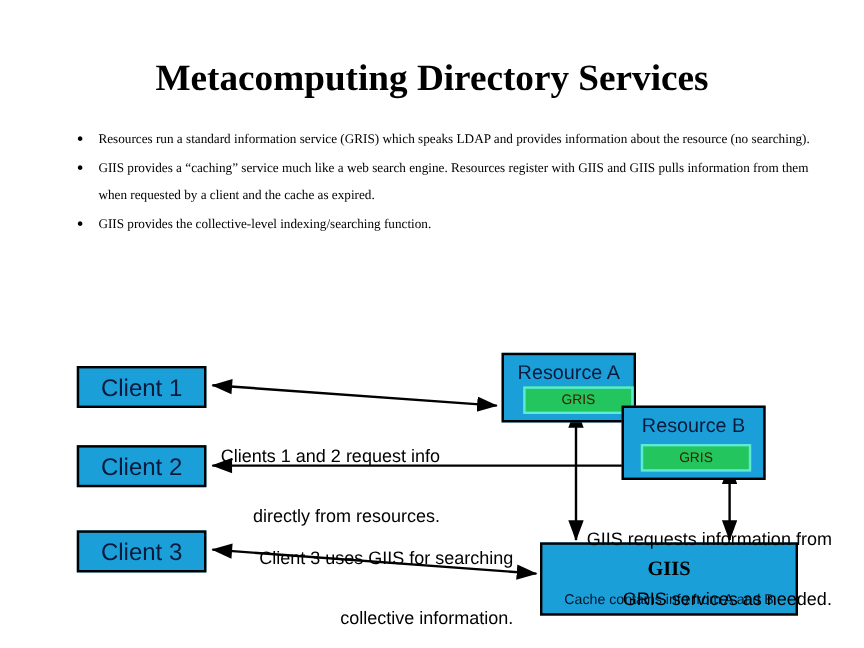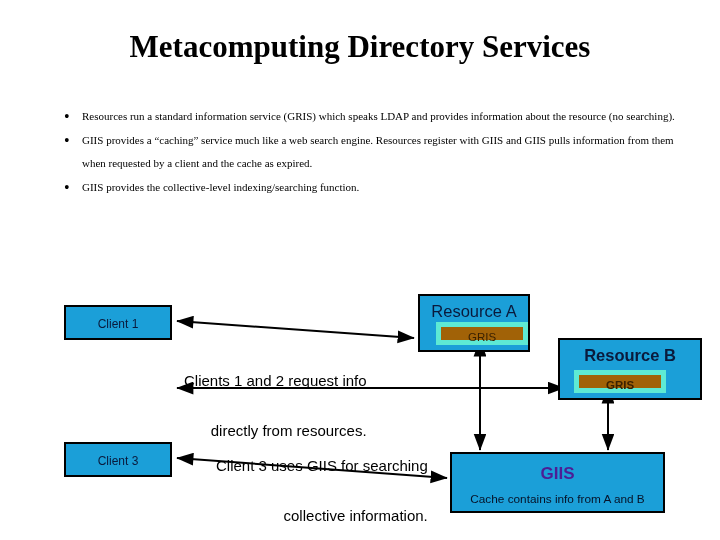--- a/index.html
+++ b/index.html
@@ -19,21 +19,21 @@
     left: 0; top: 0;
     width: 720px;
     height: 540px;
     background: #ffffff;
   }
 
   
   #slide-title {
     position: absolute;
     left: 0;
-    top: 28px;
+    top: 46px;
     width: 720px;
     text-align: center;
     font-family: "Liberation Serif", serif;
     font-weight: bold;
     font-size: 31px;
     line-height: 38px;
     color: #000000;
     letter-spacing: 0px;
   }
 
@@ -98,59 +98,59 @@
     font-family: "Liberation Sans", sans-serif;
     color: #0A1A3C;
   }
 
   .client-box {
     width: 108px;
     height: 35px;
   }
   .client-box .node-label {
     top: 7px;
-    font-size: 12px;
+    font-size: 20px;
     line-height: 20px;
     font-weight: normal;
   }
 
   .resource-box .node-label.res-title {
     top: 5px;
     font-size: 16.5px;
     line-height: 20px;
   }
   .gris-box {
     position: absolute;
     box-sizing: border-box;
-    background: #a16207;
-    border: 5px solid #5eead4;
+    background: #22c55e;
+    border: 2px solid #5eead4;
   }
   .gris-box .gris-label {
     position: absolute;
     left: 0;
     top: 3px;
     width: 100%;
     text-align: center;
     font-family: "Liberation Sans", sans-serif;
     font-size: 11.5px;
     line-height: 15px;
     color: #3A2000;
   }
 
   #giis-node .giis-title {
     position: absolute;
     left: 0;
     top: 9px;
     width: 100%;
     text-align: center;
-    font-family: Liberation Sans, sans-serif;
+    font-family: Liberation Serif, serif;
     font-weight: bold;
     font-size: 17px;
     line-height: 21px;
-    color: #4c1d95;
+    color: #000000;
   }
   #giis-node .giis-sub {
     position: absolute;
     left: 0;
     bottom: 4px;
     width: 100%;
     text-align: center;
     font-family: "Liberation Sans", sans-serif;
     font-size: 11.8px;
     line-height: 15px;
@@ -213,33 +213,36 @@
 
       <line x1="480" y1="340" x2="480" y2="450" stroke="#000000" stroke-width="2" marker-start="url(#ah-start)" marker-end="url(#ah)"></line>
 
       <line x1="608" y1="387" x2="608" y2="450" stroke="#000000" stroke-width="2" marker-start="url(#ah-start)" marker-end="url(#ah)"></line>
     </svg>
 
     <div class="node client-box" id="client-1" style="left:64px; top:305px;">
       <div class="node-label">Client 1</div>
     </div>
 
+    <div class="node client-box" id="client-2" style="left:64px; top:371px;">
+      <div class="node-label">Client 2</div>
+    </div>
 
     <div class="node client-box" id="client-3" style="left:64px; top:442px;padding-left:33px;">
       <div class="node-label">Client 3</div>
     </div>
 
     <div class="node resource-box" id="resource-a" style="left:418px; top:294px; width:112px; height:58px;">
       <div class="node-label res-title">Resource A</div>
       <div class="gris-box" style="left:16px; top:26px; width:92px; height:23px;">
         <div class="gris-label">GRIS</div>
       </div>
     </div>
 
-    <div class="node resource-box" id="resource-b" style="left:558px; top:338px; width:144px; height:62px;font-weight:bold;">
+    <div class="node resource-box" id="resource-b" style="left:518px; top:338px; width:120px; height:62px;">
       <div class="node-label res-title">Resource B</div>
       <div class="gris-box" style="left:14px; top:30px; width:92px; height:23px;">
         <div class="gris-label">GRIS</div>
       </div>
     </div>
 
     <div class="node" id="giis-node" style="left:450px; top:452px; width:215px; height:61px;">
       <div class="giis-title">GIIS</div>
       <div class="giis-sub">Cache contains info from A and B</div>
     </div>
@@ -247,15 +250,19 @@
     <div class="annot" style="left:184px; top:340px;">
       <div>Clients 1 and 2 request info</div>
       <div>directly from resources.</div>
     </div>
 
     <div class="annot" style="left:216px; top:425px;">
       <div>Client 3 uses GIIS for searching</div>
       <div>collective information.</div>
     </div>
 
+    <div class="annot" style="left:489px; top:409px;">
+      <div>GIIS requests information from</div>
+      <div>GRIS services as needed.</div>
+    </div>
 
   </div>
 </div>
 
 </body></html>

